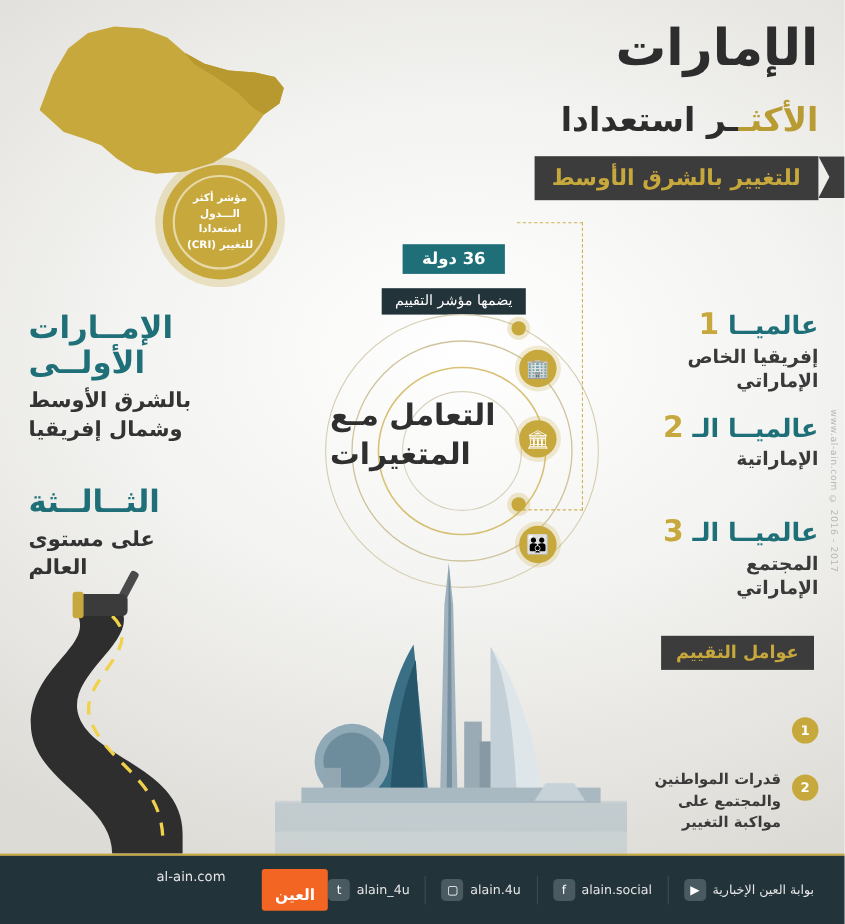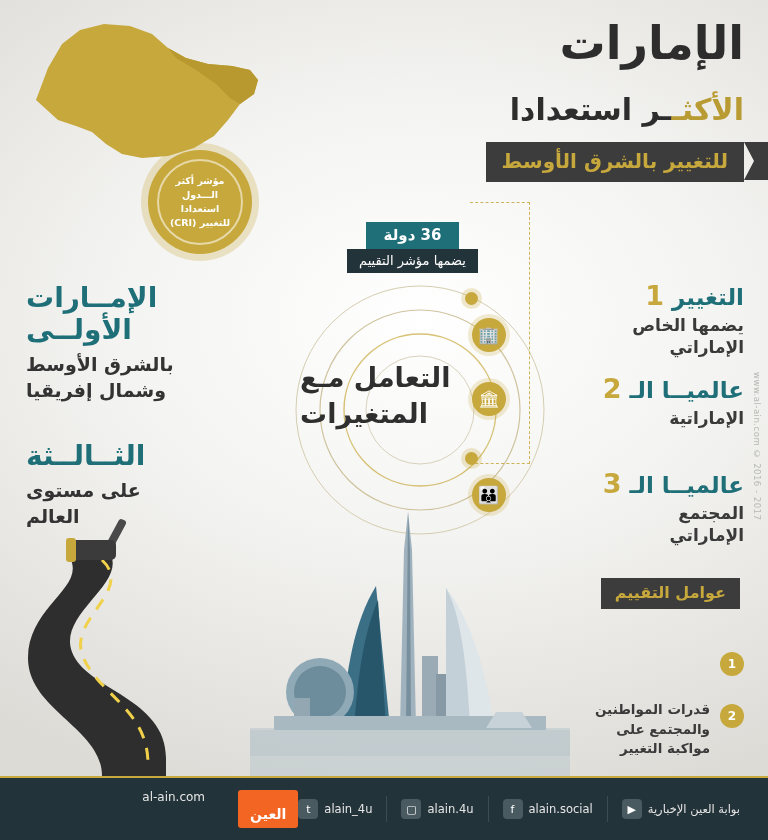--- a/index.html
+++ b/index.html
@@ -68,21 +68,21 @@
   .countries-tag {
     position: absolute; right: 290px; top: 222px;
     text-align: center;
   }
   .countries-tag .num {
     background: #1f6f78; color: #fff; font-size: 15px; font-weight: bold;
     padding: 4px 18px 5px 18px; display: inline-block;
   }
   .countries-tag .desc {
     background: #23333a; color: #fff; font-size: 13px;
-    padding: 4px 12px 5px 12px; display: inline-block; margin-top: 0;
+    padding: 4px 12px 5px 12px; display: inline-block; margin-top: 13px;
   }
 
   
   .rings { position: absolute; left: 290px; top: 280px; width: 260px; height: 260px; }
   .center-label {
     position: absolute; left: 300px; top: 360px; width: 240px;
     text-align: left; color: #2f2f2f; font-weight: bold;
     font-size: 27px; line-height: 1.35;
   }
 
@@ -253,25 +253,25 @@
     </div>
     <div class="body">
       <div>على مستوى</div>
       <div>العالم</div>
     </div>
   </div>
 
   <div class="rank-icon ri1">🏢</div>
   <div class="rank r1">
     <div class="rtitle">
-      <span>التغيير</span>
+      <span>عالميــا</span>
       <span class="n">1</span>
     </div>
     <div class="rdesc">
-      <div>يضمها الخاص</div>
+      <div>إفريقيا الخاص</div>
       <div>الإماراتي</div>
     </div>
   </div>
 
   <div class="rank-icon ri2">🏛</div>
   <div class="rank r2">
     <div class="rtitle">
       <span>عالميـ</span><span>ـا الـ</span>
       <span class="n">2</span>
     </div>

